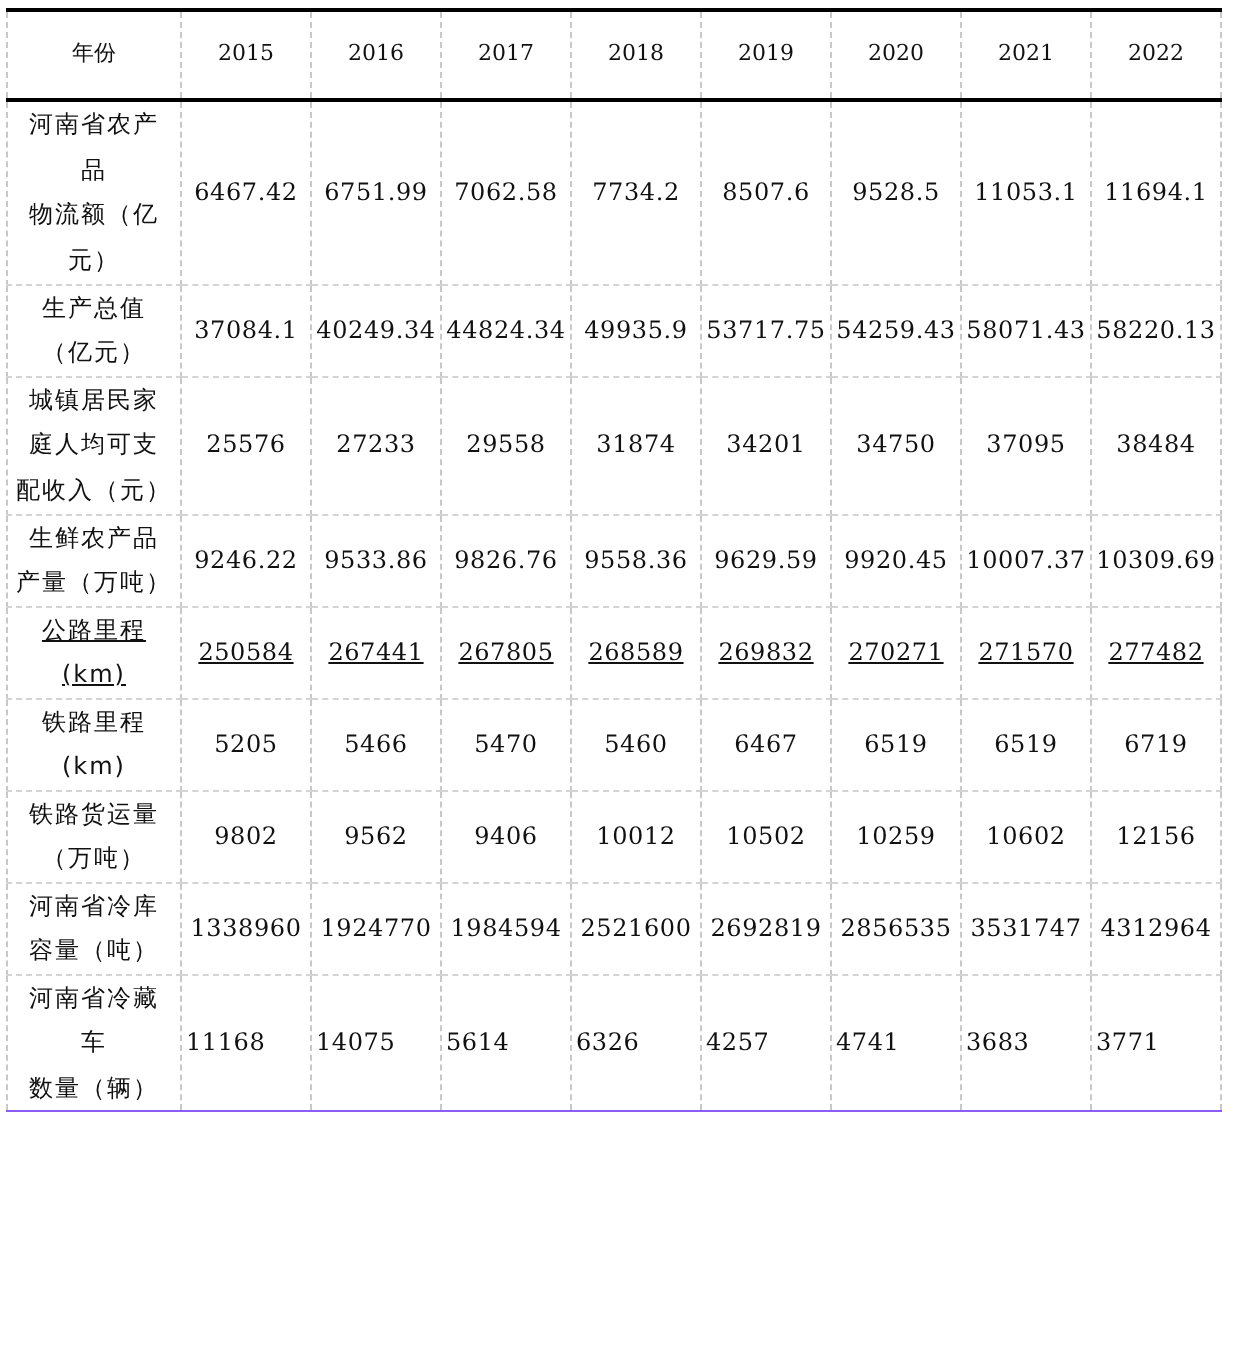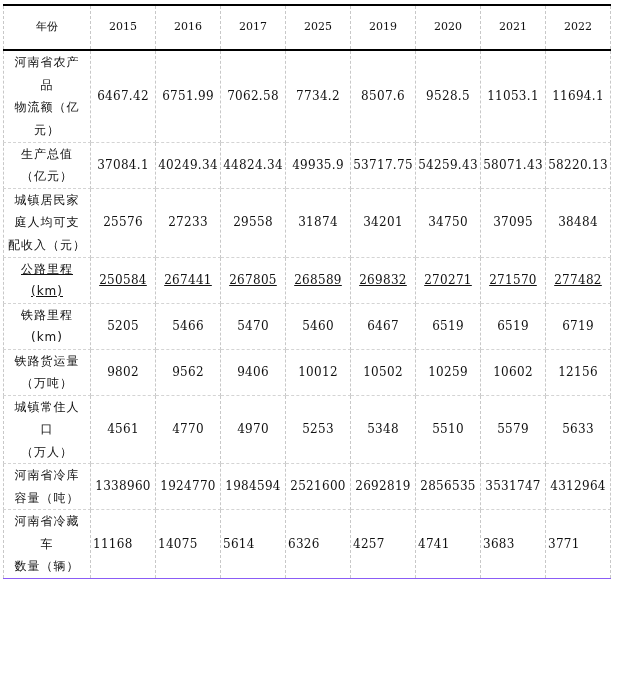--- a/index.html
+++ b/index.html
@@ -37,21 +37,21 @@
       <col class="cy">
       <col class="cy">
       <col class="cy">
   </colgroup>
   <thead>
     <tr>
       <th class="label">年份</th>
       <th>2015</th>
       <th>2016</th>
       <th>2017</th>
-      <th>2025</th>
+      <th>2018</th>
       <th>2019</th>
       <th>2020</th>
       <th>2021</th>
       <th>2022</th>
     </tr>
   </thead>
   <tbody id="tbody">
       <tr style="height: 92px;">
         <td class="label">
           <div>河南省农产</div>
@@ -90,20 +90,34 @@
         </td>
         <td class="num">25576</td>
         <td class="num">27233</td>
         <td class="num">29558</td>
         <td class="num">31874</td>
         <td class="num">34201</td>
         <td class="num">34750</td>
         <td class="num">37095</td>
         <td class="num">38484</td>
       </tr>
+      <tr style="height: 46px;">
+        <td class="label">
+          <div>生鲜农产品</div>
+          <div>产量（万吨）</div>
+        </td>
+        <td class="num">9246.22</td>
+        <td class="num">9533.86</td>
+        <td class="num">9826.76</td>
+        <td class="num">9558.36</td>
+        <td class="num">9629.59</td>
+        <td class="num">9920.45</td>
+        <td class="num">10007.37</td>
+        <td class="num">10309.69</td>
+      </tr>
       <tr style="height: 45px; text-decoration: underline;">
         <td class="label">
           <div>公路里程</div>
           <div>(km)</div>
         </td>
         <td class="num">250584</td>
         <td class="num">267441</td>
         <td class="num">267805</td>
         <td class="num">268589</td>
         <td class="num">269832</td>
@@ -132,35 +146,20 @@
         </td>
         <td class="num">9802</td>
         <td class="num">9562</td>
         <td class="num">9406</td>
         <td class="num">10012</td>
         <td class="num">10502</td>
         <td class="num">10259</td>
         <td class="num">10602</td>
         <td class="num">12156</td>
       </tr>
-      <tr style="height: 68px;">
-        <td class="label">
-          <div>城镇常住人</div>
-          <div>口</div>
-          <div>（万人）</div>
-        </td>
-        <td class="num">4561</td>
-        <td class="num">4770</td>
-        <td class="num">4970</td>
-        <td class="num">5253</td>
-        <td class="num">5348</td>
-        <td class="num">5510</td>
-        <td class="num">5579</td>
-        <td class="num">5633</td>
-      </tr>
       <tr style="height: 46px;">
         <td class="label">
           <div>河南省冷库</div>
           <div>容量（吨）</div>
         </td>
         <td class="num">1338960</td>
         <td class="num">1924770</td>
         <td class="num">1984594</td>
         <td class="num">2521600</td>
         <td class="num">2692819</td>

